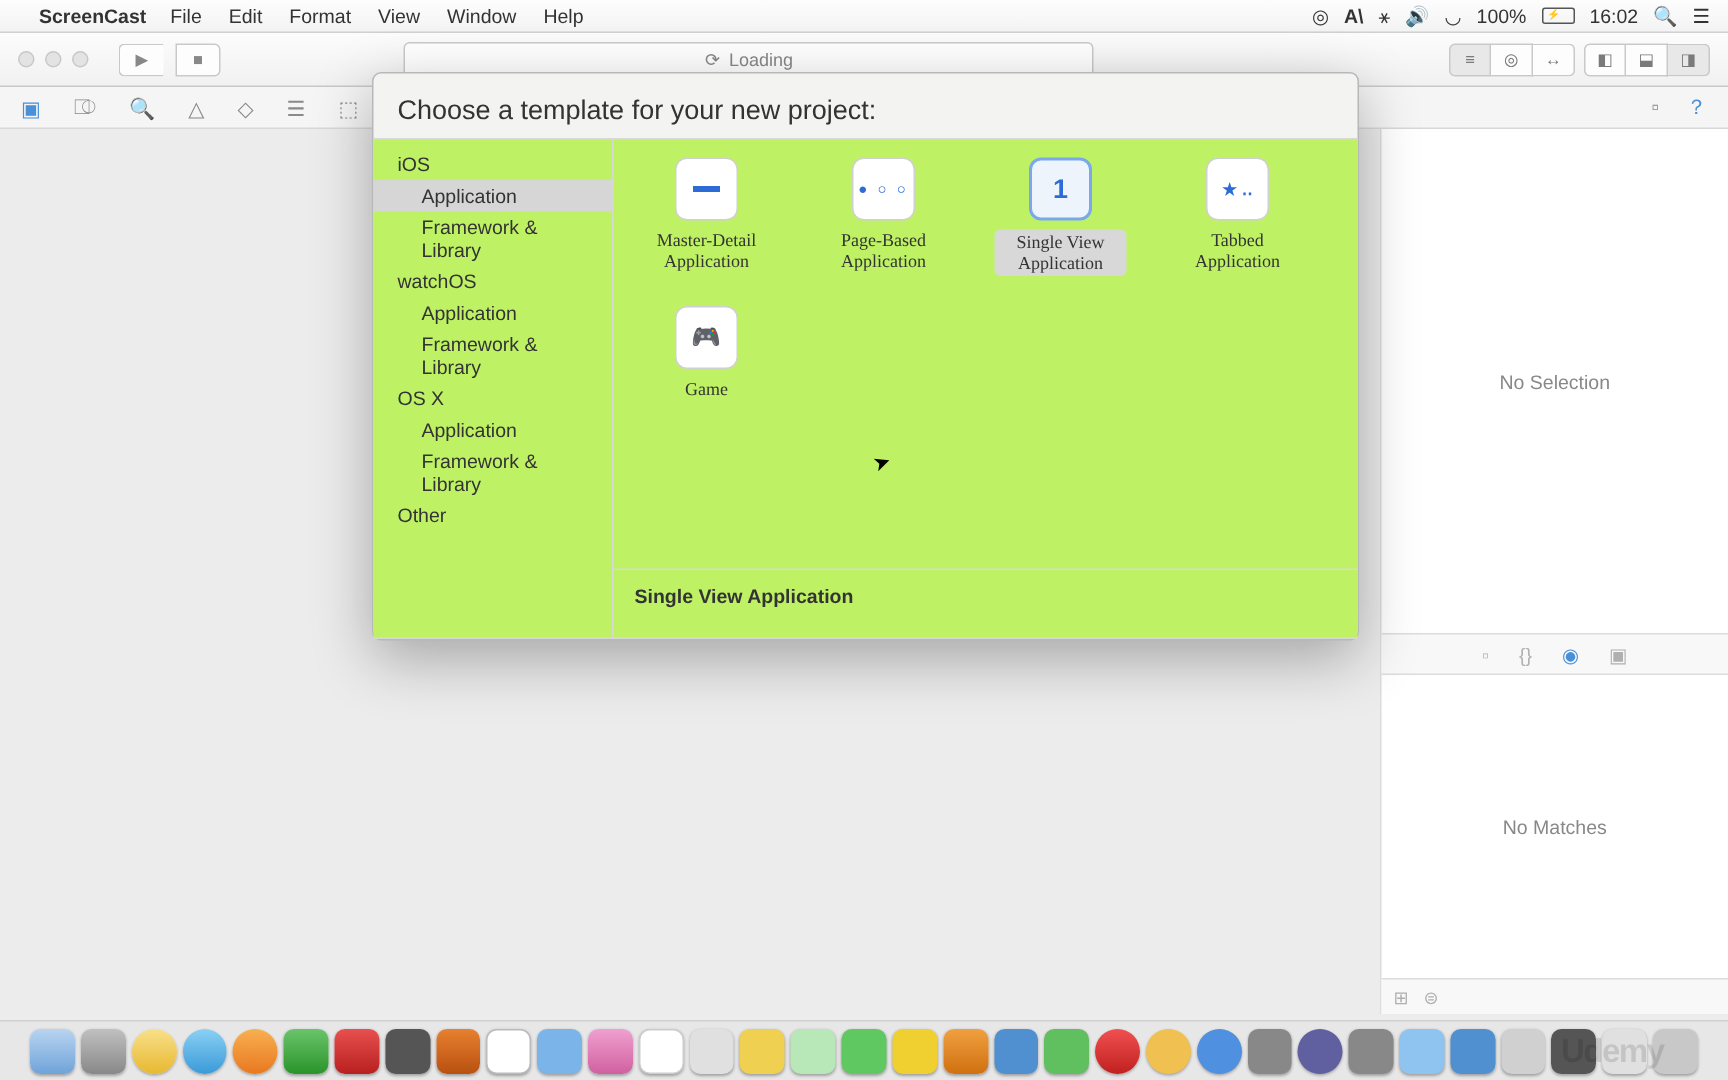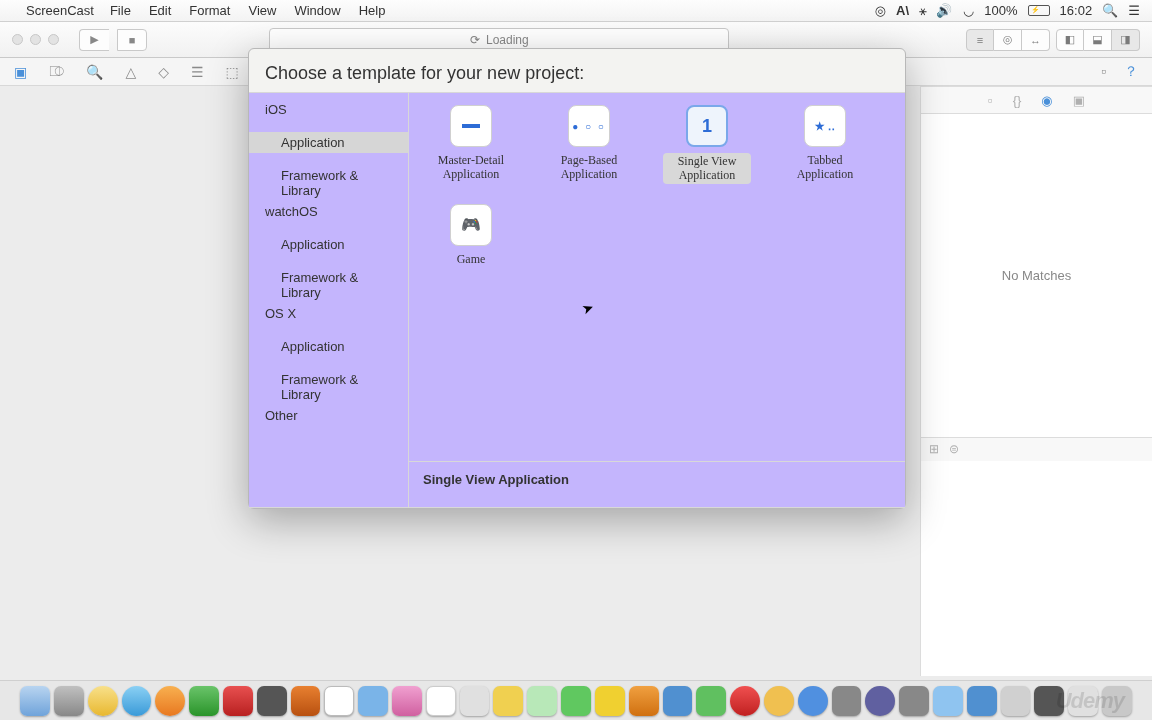--- a/index.html
+++ b/index.html
@@ -1,21 +1,21 @@
 <!DOCTYPE html>
 <html><head>
 <meta charset="utf-8">
 <style>
 * { margin: 0; padding: 0; box-sizing: border-box; font-family: -apple-system, "Helvetica Neue", Helvetica, Arial, sans-serif; }
 body { width: 1152px; height: 720px; background: #ececec; overflow: hidden; position: relative; }
 
 
 .menubar { height: 22px; background: linear-gradient(#fdfdfd, #f3f3f3); border-bottom: 1px solid #d0d0d0; display: flex; align-items: center; padding: 0 12px; font-size: 13px; color: #333; }
 .menubar .apple { font-size: 15px; margin-right: 14px; }
-.menubar .app-name { font-weight: 400; margin-right: 16px; }
+.menubar .app-name { font-weight: 700; margin-right: 16px; }
 .menubar .menu-item { margin-right: 18px; cursor: default; }
 .menubar .status { margin-left: auto; display: flex; align-items: center; gap: 10px; font-size: 13px; }
 .menubar .status span { display: inline-flex; align-items: center; }
 
 
 .toolbar { height: 36px; background: linear-gradient(#fcfcfc, #f1f1f1); border-bottom: 1px solid #c9c9c9; display: flex; align-items: center; padding: 0 12px; gap: 8px; }
 .traffic { display: flex; gap: 7px; margin-right: 12px; }
 .traffic .dot { width: 11px; height: 11px; border-radius: 50%; background: #e3e3e3; border: 1px solid #c8c8c8; }
 .tool-btn { width: 30px; height: 22px; border: 1px solid #c9c9c9; border-radius: 4px; background: #fdfdfd; display: flex; align-items: center; justify-content: center; color: #888; font-size: 11px; }
 .tool-btn.group-left { border-top-right-radius: 0; border-bottom-right-radius: 0; border-right: none; }
@@ -36,24 +36,24 @@
 
 .right-panel { position: absolute; right: 0; top: 86px; width: 232px; height: 590px; background: #fff; border-left: 1px solid #dcdcdc; display: flex; flex-direction: column; }
 .right-panel .sel { flex: 1; display: flex; align-items: center; justify-content: center; color: #888; font-size: 13px; }
 .right-panel .divider { height: 28px; border-top: 1px solid #dcdcdc; border-bottom: 1px solid #dcdcdc; background: #f8f8f8; display: flex; align-items: center; justify-content: center; gap: 20px; color: #b0b0b0; font-size: 13px; }
 .right-panel .match { flex: 0.6; display: flex; align-items: center; justify-content: center; color: #888; font-size: 13px; }
 .right-panel .foot { height: 24px; border-top: 1px solid #dcdcdc; background: #f8f8f8; display: flex; align-items: center; padding: 0 8px; gap: 10px; color: #b0b0b0; font-size: 12px; }
 
 
 .dialog { position: absolute; left: 248px; top: 48px; width: 658px; background: #f3f3f1; border: 1px solid #b8b8b8; border-radius: 6px; box-shadow: 0 12px 40px rgba(0,0,0,0.3); }
 .dialog .header { padding: 14px 16px 8px; font-size: 18px; color: #333; }
-.dialog .content { display: flex; background: #c4b5fd; border-top: 1px solid #d8d8d8; border-bottom: 1px solid #d8d8d8; height: 416px; }
+.dialog .content { display: flex; background: #bef264; border-top: 1px solid #d8d8d8; border-bottom: 1px solid #d8d8d8; height: 334px; }
 .sidebar { width: 160px; border-right: 1px solid #d8d8d8; overflow-y: auto; padding: 6px 0; font-size: 13px; }
 .sidebar .cat { padding: 3px 16px; color: #333; }
-.sidebar .item { padding: 3px 16px 3px 32px; color: #333; cursor: default; margin-top: 12px; }
+.sidebar .item { padding: 3px 16px 3px 32px; color: #333; cursor: default; }
 .sidebar .item.selected { background: #d6d6d6; }
 .templates { flex: 1; display: flex; flex-direction: column; }
 .tiles { flex: 1; padding: 12px 18px; display: flex; flex-wrap: wrap; gap: 20px 30px; align-content: flex-start; }
 .tile { width: 88px; text-align: center; font-size: 12px; color: #333; }
 .tile .iconbox { width: 42px; height: 42px; margin: 0 auto 6px; border: 1px solid #d0d0d0; border-radius: 8px; background: #fff; display: flex; align-items: center; justify-content: center; font-size: 18px; color: #2d6cd6; font-weight: 600; }
 .tile.selected .iconbox { border: 2px solid #7aa8ea; background: #eef4fc; }
 .tile.selected .label { background: #d8d8d8; border-radius: 4px; padding: 1px 4px; display: inline-block; }
 .tile .label { line-height: 1.2; font-family: Liberation Serif, serif; }
 .dots { letter-spacing: 2px; font-size: 10px; }
 .desc { border-top: 1px solid #d8d8d8; padding: 10px 14px 14px; font-size: 12px; color: #333; }
@@ -95,21 +95,21 @@
 .dock .app:nth-child(26){background:#6060a0;border-radius:50%}
 .dock .app:nth-child(27){background:#888}
 .dock .app:nth-child(28){background:#8fc4f0}
 .dock .app:nth-child(29){background:#5090d0}
 .dock .app:nth-child(30){background:#d0d0d0}
 .dock .app:nth-child(31){background:#555}
 .dock .app:nth-child(32){background:#e0e0e0}
 .dock .app:nth-child(33){background:#c8c8c8}
 
 
-.watermark { position: absolute; right: 28px; bottom: 6px; font-size: 22px; font-weight: 700; color: rgba(0,0,0,0.12); font-style: italic; letter-spacing: -1px; }
+.watermark { position: absolute; right: 43px; bottom: 6px; font-size: 22px; font-weight: 700; color: rgba(0,0,0,0.12); letter-spacing: -1px; }
 
 
 .cursor { position: absolute; left: 582px; top: 300px; font-size: 14px; color: #000; transform: rotate(-20deg); }
 </style>
 </head>
 <body>
 
 <div class="menubar">
   <span class="apple"></span>
   <span class="app-name">ScreenCast</span>
@@ -172,20 +172,21 @@
   <span>▭</span>
   <span style="margin-left:10px;color:#ccc">|</span>
   <span>⊞</span>
   <div class="right">
     <span>▫</span>
     <span style="color:#4a90d9">？</span>
   </div>
 </div>
 
 <div class="right-panel">
+  <div class="sel">No Selection</div>
   <div class="divider">
     <span>▫</span>
     <span>{}</span>
     <span style="color:#4a90d9">◉</span>
     <span>▣</span>
   </div>
   <div class="match">No Matches</div>
   <div class="foot">
     <span>⊞</span>
     <span>⊜</span>

